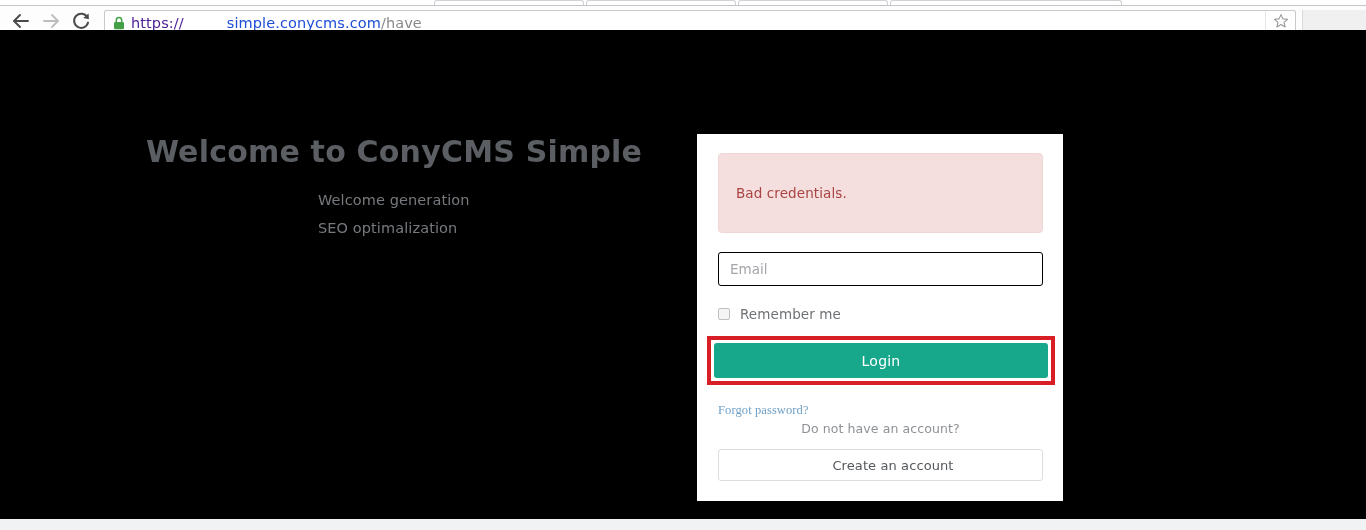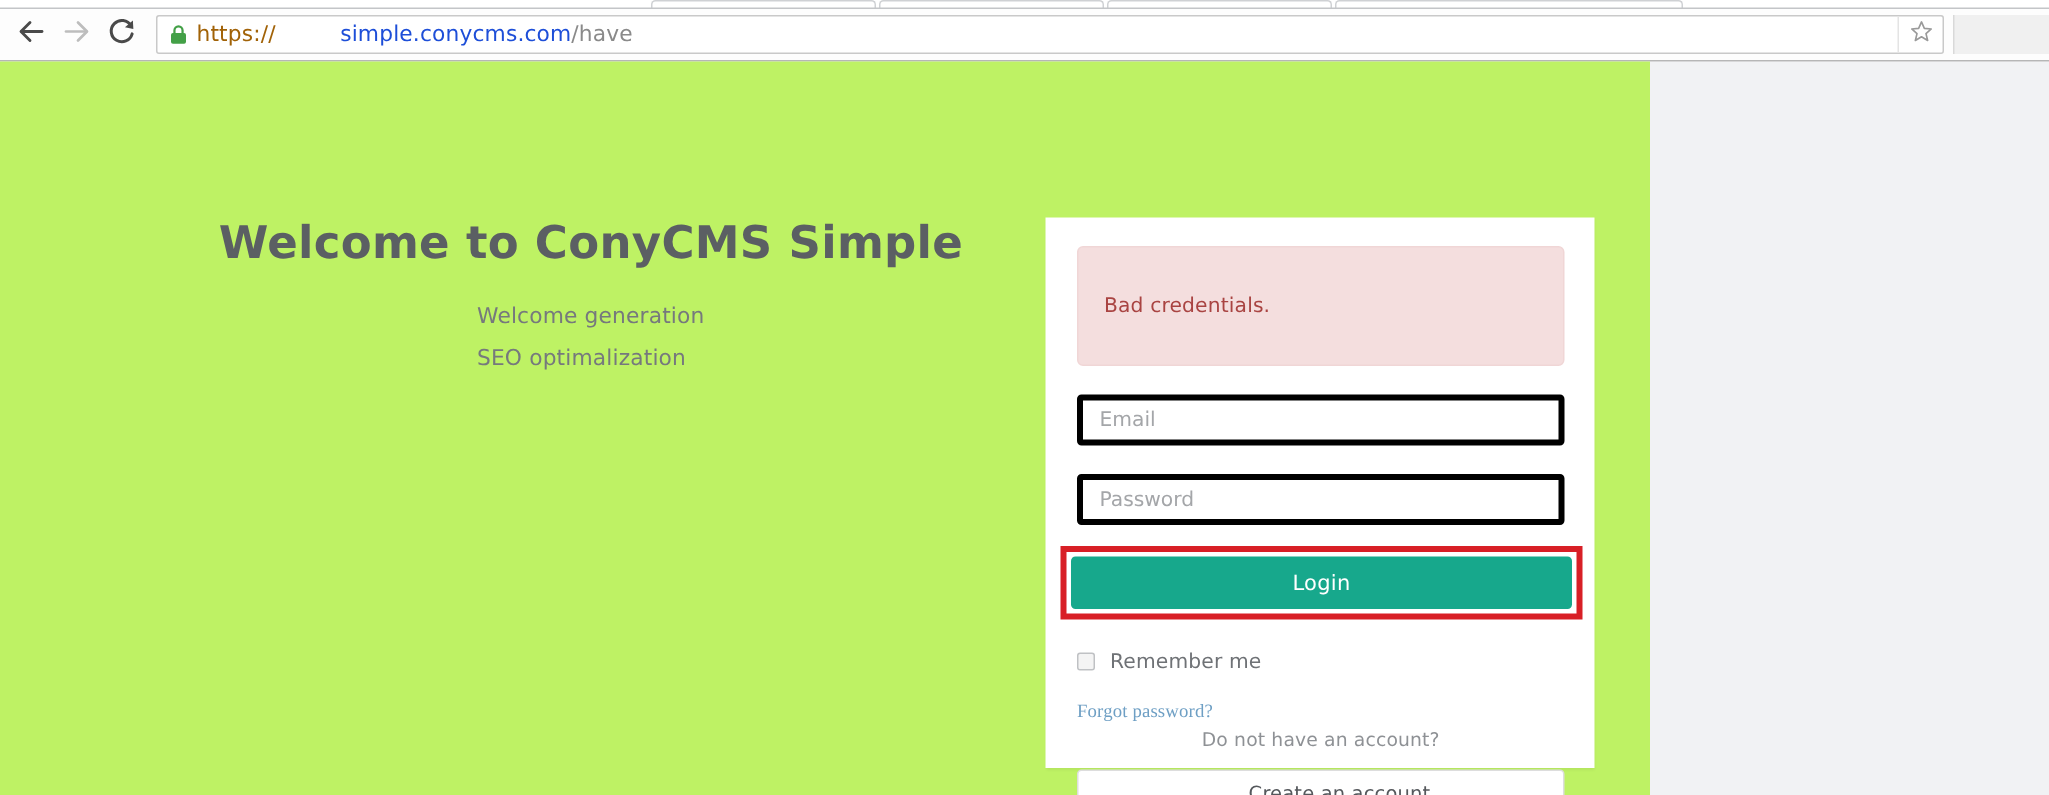--- a/index.html
+++ b/index.html
@@ -93,21 +93,21 @@
     align-items: center;
   }
 
   #url-text {
     font-family: "DejaVu Sans", "Liberation Sans", sans-serif;
     font-size: 14.5px;
     letter-spacing: 0.1px;
     white-space: nowrap;
     overflow: hidden;
   }
-  .url-scheme { color: #a16207; }
+  .url-scheme { color: #4c1d95; }
   .url-host   { color: #1d4ed8; margin-left: 43px; }
   .url-path   { color: #8a8a8a; }
 
   #bookmark-star-button {
     position: absolute;
     right: 0; top: 0;
     width: 30px;
     height: 24px;
     display: flex;
     align-items: center;
@@ -119,24 +119,24 @@
     width: 64px;
     height: 26px;
     flex: 0 0 auto;
     background: #f0f0f0;
     border-left: 1px solid #d9d9d9;
   }
 
   
   #page {
     position: absolute;
-    top: 41px; left: 0;
-    width: 1100px;
+    top: 30px; left: 0;
+    width: 1366px;
     height: 489px;
-    background: #bef264;
+    background: #000000;
   }
 
   #content-row {
     position: absolute;
     top: 0; left: 0;
     width: 1366px;
     height: 489px;
   }
 
   
@@ -194,21 +194,21 @@
     font-size: 13.5px;
     padding: 31px 17px;
     letter-spacing: 0.1px;
   }
 
   .field-input {
     display: block;
     width: 325px;
     height: 34px;
     margin-top: 19px;
-    border: 4px solid #000000;
+    border: 1px solid #000000;
     border-radius: 3px;
     background: #ffffff;
     font-family: "DejaVu Sans", "Liberation Sans", sans-serif;
     font-size: 13.5px;
     color: #555555;
     padding: 0 11px;
     outline: none;
   }
   .field-input::placeholder { color: #a4a6a9; }
 
@@ -368,31 +368,30 @@
       </ul>
     </div>
 
     <div id="login-card">
       <div id="login-card-inner">
 
         <div id="alert-bad-credentials">Bad credentials.</div>
 
         <input class="field-input" type="text" placeholder="Email" style="">
 
-        <input class="field-input" type="password" placeholder="Password" style="">
-
-        <div id="login-annotation-box">
-          <button id="login-button">Login</button>
-        </div>
 
         <div id="remember-row">
           <span id="remember-me-checkbox"></span>
           <span id="remember-me-label">Remember me</span>
         </div>
 
+        <div id="login-annotation-box">
+          <button id="login-button">Login</button>
+        </div>
+
         <a id="forgot-password-link" href="#">Forgot password?</a>
 
         <div id="no-account-text">Do not have an account?</div>
 
         <button id="create-account-button">Create an account</button>
       </div>
     </div>
 
   </div>
 </div>

